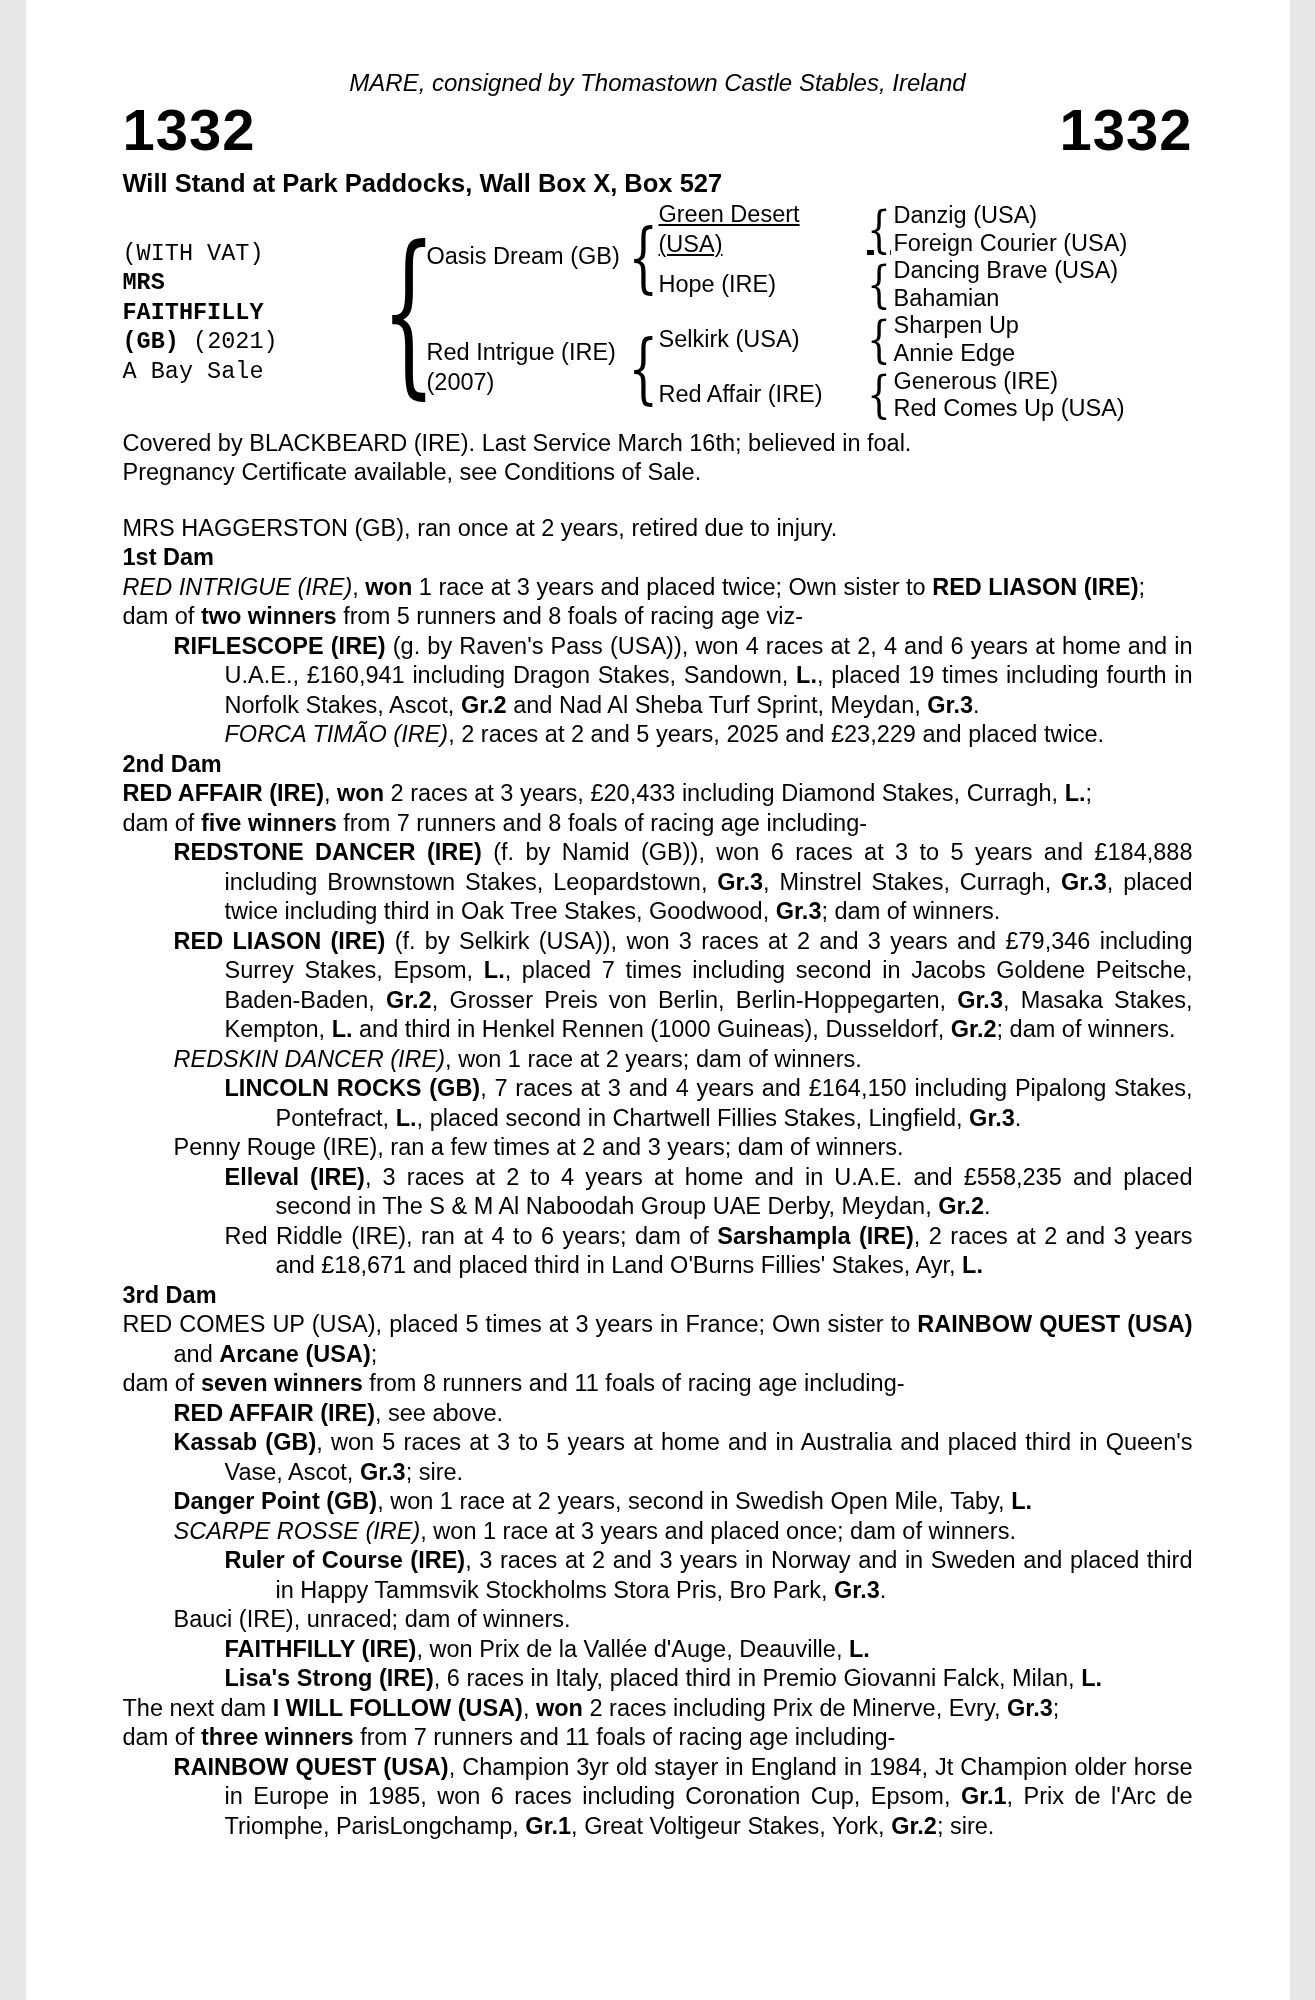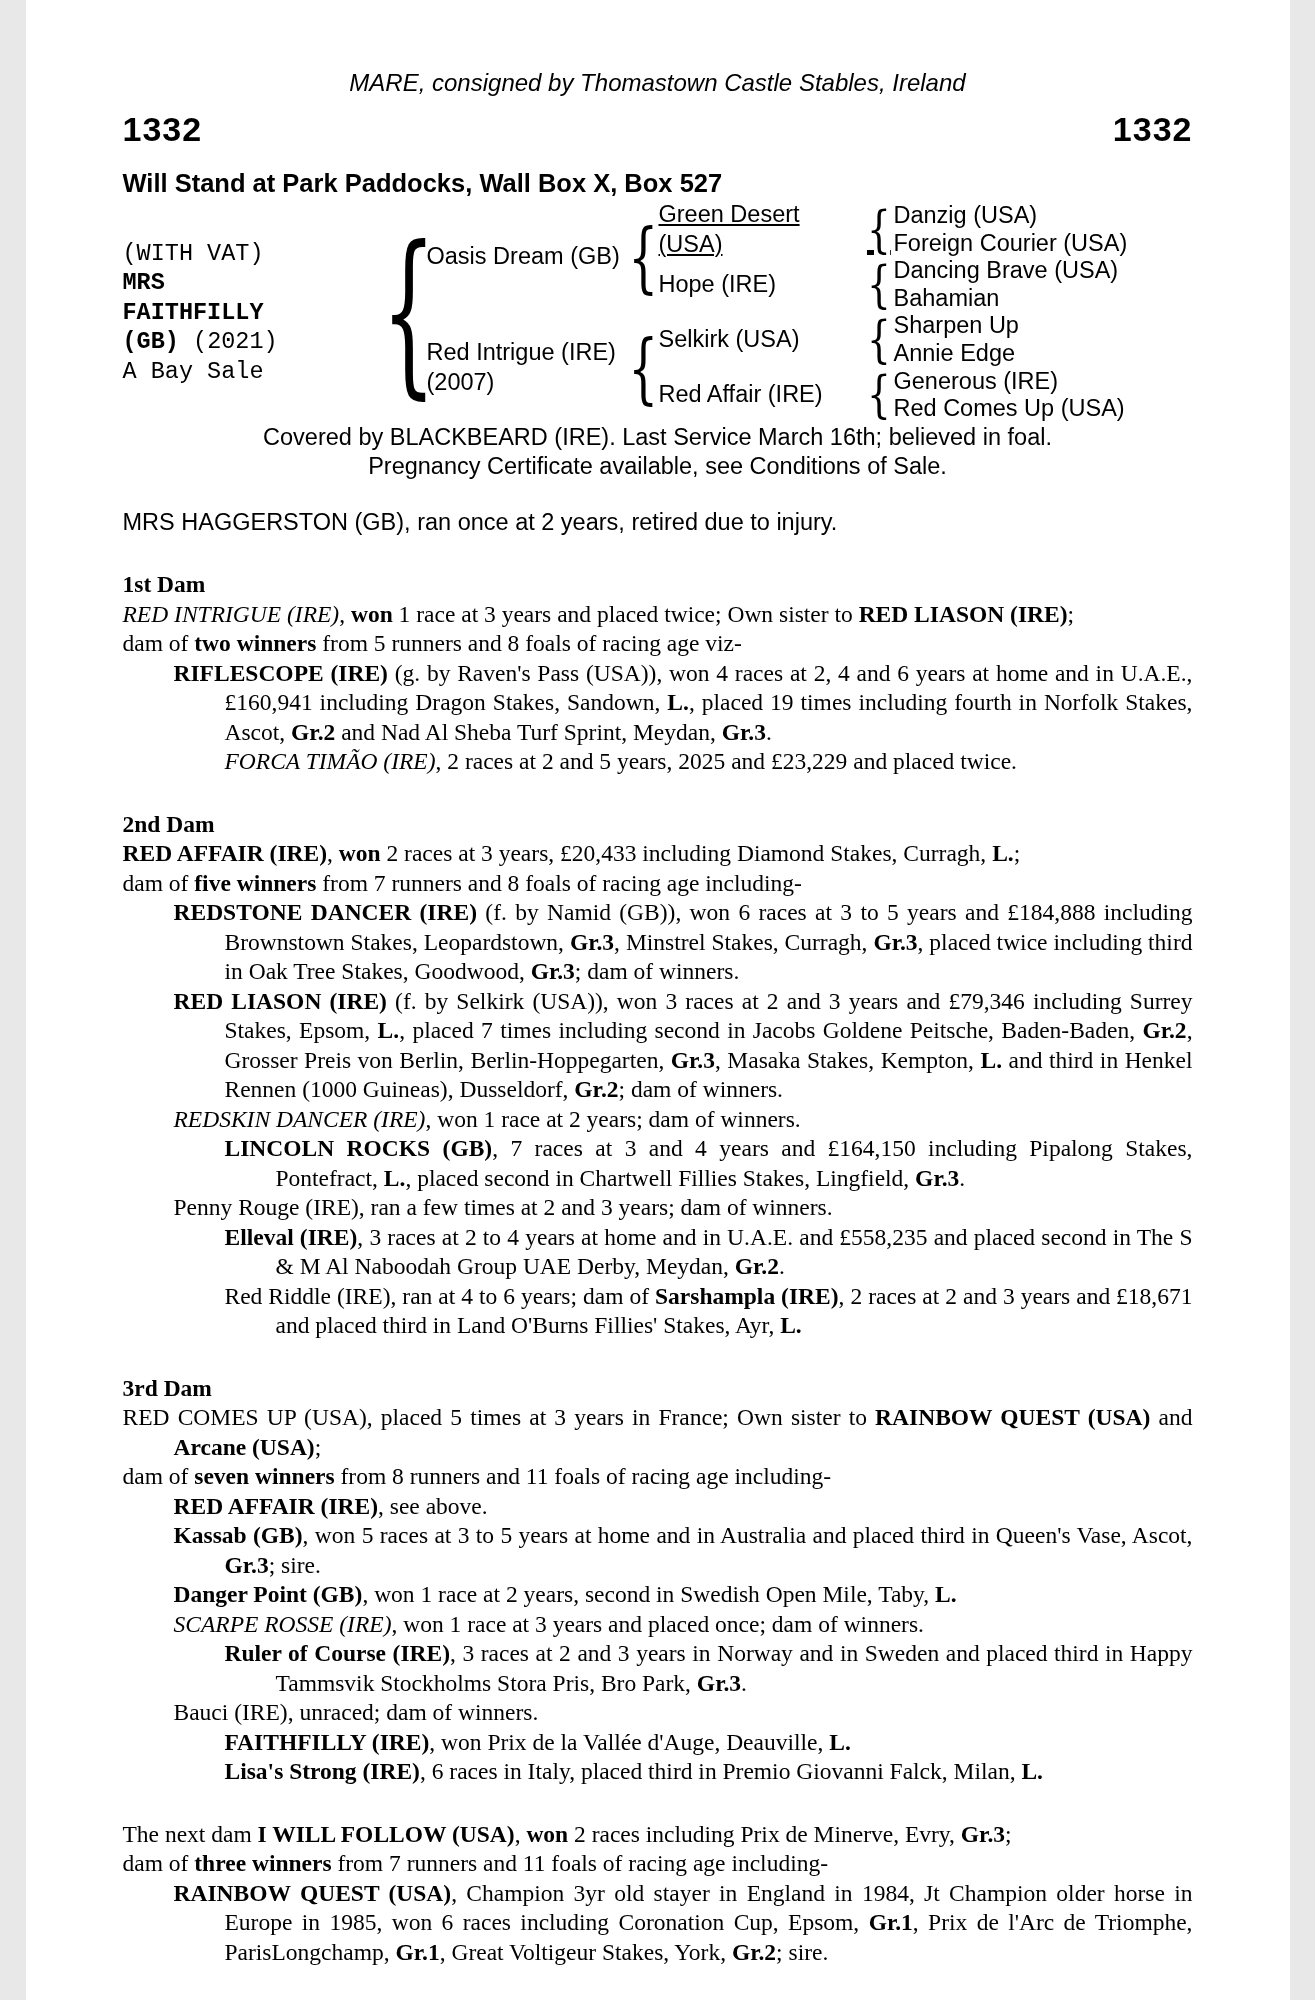--- a/index.html
+++ b/index.html
@@ -5,21 +5,21 @@
   html,body{margin:0;padding:0;background:#e8e8e8;}
   .page{
     width:1264px;height:2000px;box-sizing:border-box;background:#ffffff;color:#000;
     font-family:"Liberation Sans",sans-serif;font-size:23.5px;line-height:29.5px;
     padding:68px 97px 0 97px;overflow:hidden;margin:0 auto;position:relative;
   }
   .b{font-weight:700;}
   .i{font-style:italic;}
   .consign{text-align:center;font-style:italic;font-size:24px;}
   .lot-row{display:flex;justify-content:space-between;align-items:flex-end;margin-top:8px;}
-  .lot-num{font-size:34px;line-height:47px;font-weight:700;letter-spacing:1px;}
+  .lot-num{font-size:58px;line-height:47px;font-weight:700;letter-spacing:1px;}
   .stand{font-weight:700;font-size:25.5px;margin-top:16px;}
 
   
   .pedigree{display:grid;grid-template-columns:268px 36px 202px 30px 205px 30px 1fr;
             grid-auto-rows:27.6px;margin-top:4px;}
   .cell{display:flex;align-items:center;}
   .ccol{display:flex;flex-direction:column;justify-content:center;}
   .c1{grid-column:1;font-family:Liberation Mono, monospace;} .c2{grid-column:2;} .c3{grid-column:3;} .c4{grid-column:4;}
   .c5{grid-column:5;} .c6{grid-column:6;} .c7{grid-column:7;}
   .rAll{grid-row:1/9;} .rTop{grid-row:1/5;} .rBot{grid-row:5/9;}
@@ -27,24 +27,24 @@
   .gg1{grid-row:1;} .gg2{grid-row:2;} .gg3{grid-row:3;} .gg4{grid-row:4;}
   .gg5{grid-row:5;} .gg6{grid-row:6;} .gg7{grid-row:7;} .gg8{grid-row:8;}
   .ggp{line-height:27.6px;}
   .brace{display:flex;align-items:center;justify-content:center;
          font-family:"DejaVu Serif",serif;font-weight:400;}
   .brace span{line-height:1;display:block;}
   .brace-lg span{font-size:178px;transform:scaleX(.48);}
   .brace-md span{font-size:76px;transform:scaleX(.62);}
   .brace-sm span{font-size:50px;transform:scaleX(.75);}
 
-  .covered{text-align:center;margin-top:0;}
+  .covered{text-align:left;margin-top:6px;}
   .race-record{margin-top:26px;}
 
-  .section{margin-top:33px;font-family:Liberation Serif, serif;}
+  .section{}
   .sec-heading{font-weight:700;}
   .para{text-align:justify;}
   .ind0{padding-left:51px;text-indent:-51px;}
   .ind1{padding-left:102px;text-indent:-51px;}
   .ind2{padding-left:153px;text-indent:-51px;}
 </style>
 </head>
 <body>
 
 <div class="page">

